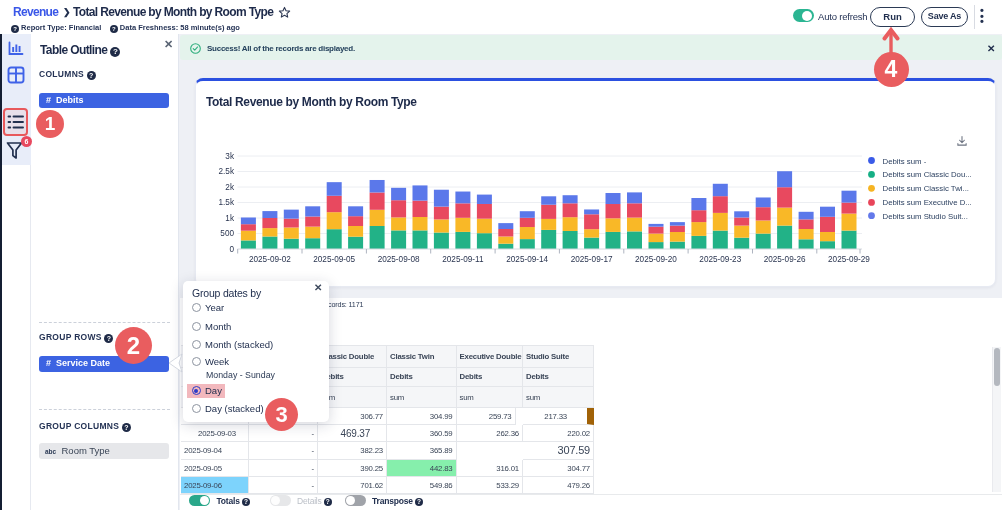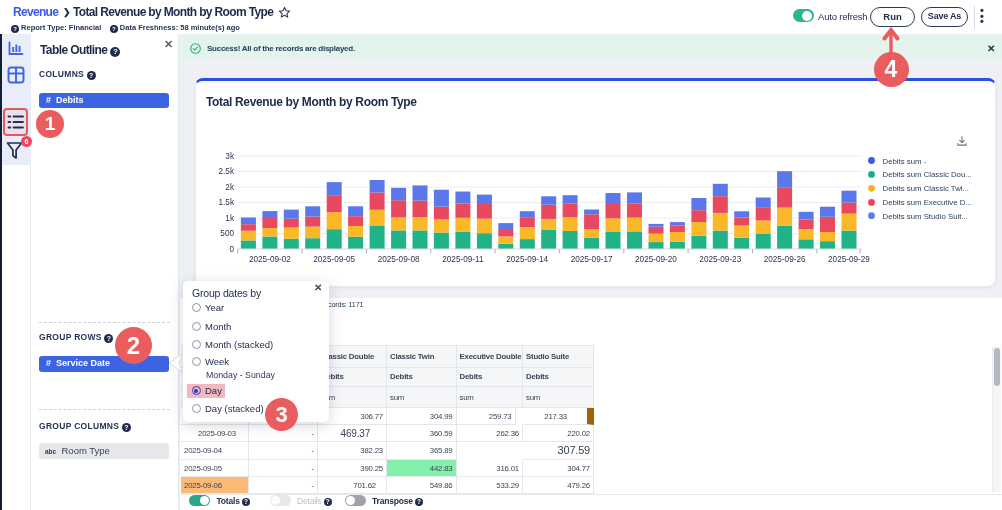--- a/index.html
+++ b/index.html
@@ -316,23 +316,23 @@
 <div class="abs" style="left:318px;top:442.3px;width:69px;height:17.4px;background:#ffffff;border-right:1px solid #e4e6ea;border-bottom:1px solid #e4e6ea;font-size:7.8px;color:#3a4557;z-index:2;white-space:nowrap;overflow:hidden;letter-spacing:-0.2px;padding-right:3px;text-align:right;line-height:17.4px;">382.23</div>
 <div class="abs" style="left:387px;top:442.3px;width:69.5px;height:17.4px;background:#ffffff;border-right:1px solid #e4e6ea;border-bottom:1px solid #e4e6ea;font-size:7.8px;color:#3a4557;z-index:2;white-space:nowrap;overflow:hidden;letter-spacing:-0.2px;padding-right:3px;text-align:right;line-height:17.4px;">365.89</div>
 <div class="abs" style="left:456.5px;top:442.3px;width:66.5px;height:17.4px;background:#ffffff;border-right:1px solid #e4e6ea;border-bottom:1px solid #e4e6ea;font-size:7.8px;color:#3a4557;z-index:2;white-space:nowrap;overflow:hidden;letter-spacing:-0.2px;padding-right:3px;text-align:right;line-height:17.4px;margin-top:34px;">288.98</div>
 <div class="abs" style="left:523px;top:442.3px;width:71px;height:17.4px;background:#ffffff;border-right:1px solid #e4e6ea;border-bottom:1px solid #e4e6ea;font-size:11px;color:#3a4557;z-index:2;white-space:nowrap;overflow:hidden;letter-spacing:-0.2px;padding-right:3px;text-align:right;line-height:17.4px;">307.59</div>
 <div class="abs" style="left:181px;top:459.7px;width:68px;height:17.4px;background:#ffffff;border-right:1px solid #e4e6ea;border-bottom:1px solid #e4e6ea;font-size:7.8px;color:#3a4557;z-index:2;white-space:nowrap;overflow:hidden;letter-spacing:-0.2px;padding-left:3px;text-align:left;line-height:17.4px;">2025-09-05</div>
 <div class="abs" style="left:249px;top:459.7px;width:69px;height:17.4px;background:#ffffff;border-right:1px solid #e4e6ea;border-bottom:1px solid #e4e6ea;font-size:7.8px;color:#3a4557;z-index:2;white-space:nowrap;overflow:hidden;letter-spacing:-0.2px;padding-right:3px;text-align:right;line-height:17.4px;">-</div>
 <div class="abs" style="left:318px;top:459.7px;width:69px;height:17.4px;background:#ffffff;border-right:1px solid #e4e6ea;border-bottom:1px solid #e4e6ea;font-size:7.8px;color:#3a4557;z-index:2;white-space:nowrap;overflow:hidden;letter-spacing:-0.2px;padding-right:3px;text-align:right;line-height:17.4px;">390.25</div>
 <div class="abs" style="left:387px;top:459.7px;width:69.5px;height:17.4px;background:#86efac;border-right:1px solid #e4e6ea;border-bottom:1px solid #e4e6ea;font-size:7.8px;color:#3a4557;z-index:2;white-space:nowrap;overflow:hidden;letter-spacing:-0.2px;padding-right:3px;text-align:right;line-height:17.4px;">442.83</div>
 <div class="abs" style="left:456.5px;top:459.7px;width:66.5px;height:17.4px;background:#ffffff;border-right:1px solid #e4e6ea;border-bottom:1px solid #e4e6ea;font-size:7.8px;color:#3a4557;z-index:2;white-space:nowrap;overflow:hidden;letter-spacing:-0.2px;padding-right:3px;text-align:right;line-height:17.4px;">316.01</div>
 <div class="abs" style="left:523px;top:459.7px;width:71px;height:17.4px;background:#ffffff;border-right:1px solid #e4e6ea;border-bottom:1px solid #e4e6ea;font-size:7.8px;color:#3a4557;z-index:2;white-space:nowrap;overflow:hidden;letter-spacing:-0.2px;padding-right:3px;text-align:right;line-height:17.4px;">304.77</div>
-<div class="abs" style="left:181px;top:477.1px;width:68px;height:17.4px;background:#fdba74;border-right:1px solid #e4e6ea;border-bottom:1px solid #e4e6ea;font-size:7.8px;color:#3a4557;z-index:2;white-space:nowrap;overflow:hidden;letter-spacing:-0.2px;padding-left:3px;text-align:left;line-height:17.4px;">2025-09-06</div>
+<div class="abs" style="left:181px;top:477.1px;width:68px;height:17.4px;background:#7dd3fc;border-right:1px solid #e4e6ea;border-bottom:1px solid #e4e6ea;font-size:7.8px;color:#3a4557;z-index:2;white-space:nowrap;overflow:hidden;letter-spacing:-0.2px;padding-left:3px;text-align:left;line-height:17.4px;">2025-09-06</div>
 <div class="abs" style="left:249px;top:477.1px;width:69px;height:17.4px;background:#ffffff;border-right:1px solid #e4e6ea;border-bottom:1px solid #e4e6ea;font-size:7.8px;color:#3a4557;z-index:2;white-space:nowrap;overflow:hidden;letter-spacing:-0.2px;padding-right:3px;text-align:right;line-height:17.4px;">-</div>
-<div class="abs" style="left:318px;top:477.1px;width:69px;height:17.4px;background:#ffffff;border-right:1px solid #e4e6ea;border-bottom:1px solid #e4e6ea;font-size:7.8px;color:#3a4557;z-index:2;white-space:nowrap;overflow:hidden;letter-spacing:-0.2px;padding-right:10px;text-align:right;line-height:17.4px;">701.62</div>
+<div class="abs" style="left:318px;top:477.1px;width:69px;height:17.4px;background:#ffffff;border-right:1px solid #e4e6ea;border-bottom:1px solid #e4e6ea;font-size:7.8px;color:#3a4557;z-index:2;white-space:nowrap;overflow:hidden;letter-spacing:-0.2px;padding-right:3px;text-align:right;line-height:17.4px;">701.62</div>
 <div class="abs" style="left:387px;top:477.1px;width:69.5px;height:17.4px;background:#ffffff;border-right:1px solid #e4e6ea;border-bottom:1px solid #e4e6ea;font-size:7.8px;color:#3a4557;z-index:2;white-space:nowrap;overflow:hidden;letter-spacing:-0.2px;padding-right:3px;text-align:right;line-height:17.4px;">549.86</div>
 <div class="abs" style="left:456.5px;top:477.1px;width:66.5px;height:17.4px;background:#ffffff;border-right:1px solid #e4e6ea;border-bottom:1px solid #e4e6ea;font-size:7.8px;color:#3a4557;z-index:2;white-space:nowrap;overflow:hidden;letter-spacing:-0.2px;padding-right:3px;text-align:right;line-height:17.4px;">533.29</div>
 <div class="abs" style="left:523px;top:477.1px;width:71px;height:17.4px;background:#ffffff;border-right:1px solid #e4e6ea;border-bottom:1px solid #e4e6ea;font-size:7.8px;color:#3a4557;z-index:2;white-space:nowrap;overflow:hidden;letter-spacing:-0.2px;padding-right:3px;text-align:right;line-height:17.4px;">479.26</div>
 <div class="abs" style="left:992px;top:347px;width:9px;height:145px;background:#f4f5f7;border-left:1px solid #e9eaee;z-index:2;"></div>
 <div class="abs" style="left:993.5px;top:348px;width:6px;height:38px;background:#b4b8bf;border-radius:3px;z-index:3;"></div>
 
 <div class="abs" style="left:180px;top:494px;width:822px;height:16px;background:#ffffff;border-top:1px solid #e8eaec;z-index:3;"></div>
 <div class="abs" style="left:188.5px;top:494.5px;width:21px;height:11px;background:#2aa78a;border-radius:6px;z-index:4;"></div>
 <div class="abs" style="left:199.5px;top:495.5px;width:9px;height:9px;background:#fff;border-radius:50%;z-index:5;"></div>
 <div class="abs" style="left:216.5px;top:496px;font-size:8.5px;letter-spacing:-0.2px;font-weight:bold;color:#22304f;z-index:4;">Totals <span class="qi" style="width:8px;height:8px;font-size:6.5px;line-height:8px;vertical-align:0;">?</span></div>

